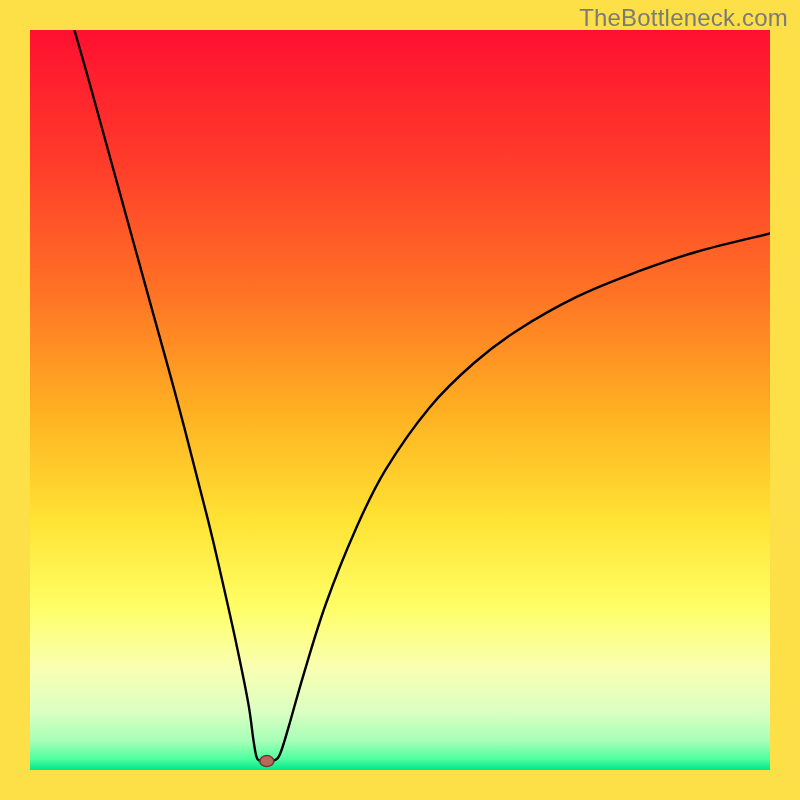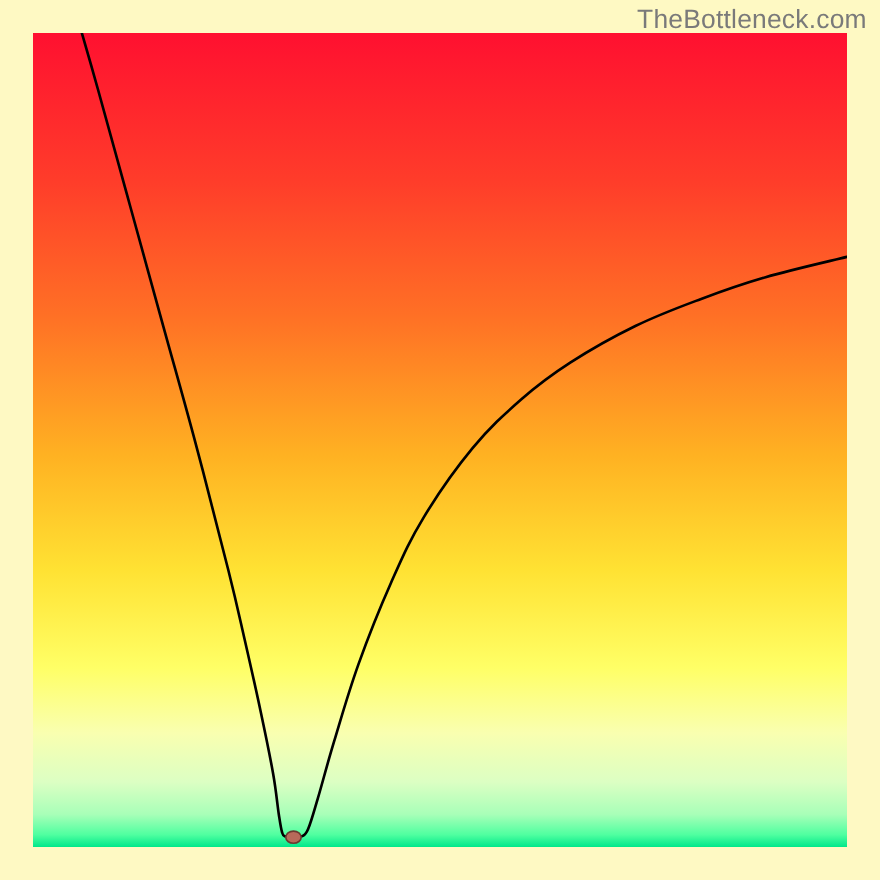--- a/index.html
+++ b/index.html
@@ -7,21 +7,21 @@
     padding: 0;
     width: 800px;
     height: 800px;
     background: #000;
     overflow: hidden;
   }
   #container {
     position: relative;
     width: 800px;
     height: 800px;
-    background: #fef9c3;
+    background: #fde047;
   }
   #plot-area {
     position: absolute;
     left: 30px;
     top: 30px;
     width: 740px;
     height: 740px;
   }
   #watermark {
     position: absolute;

